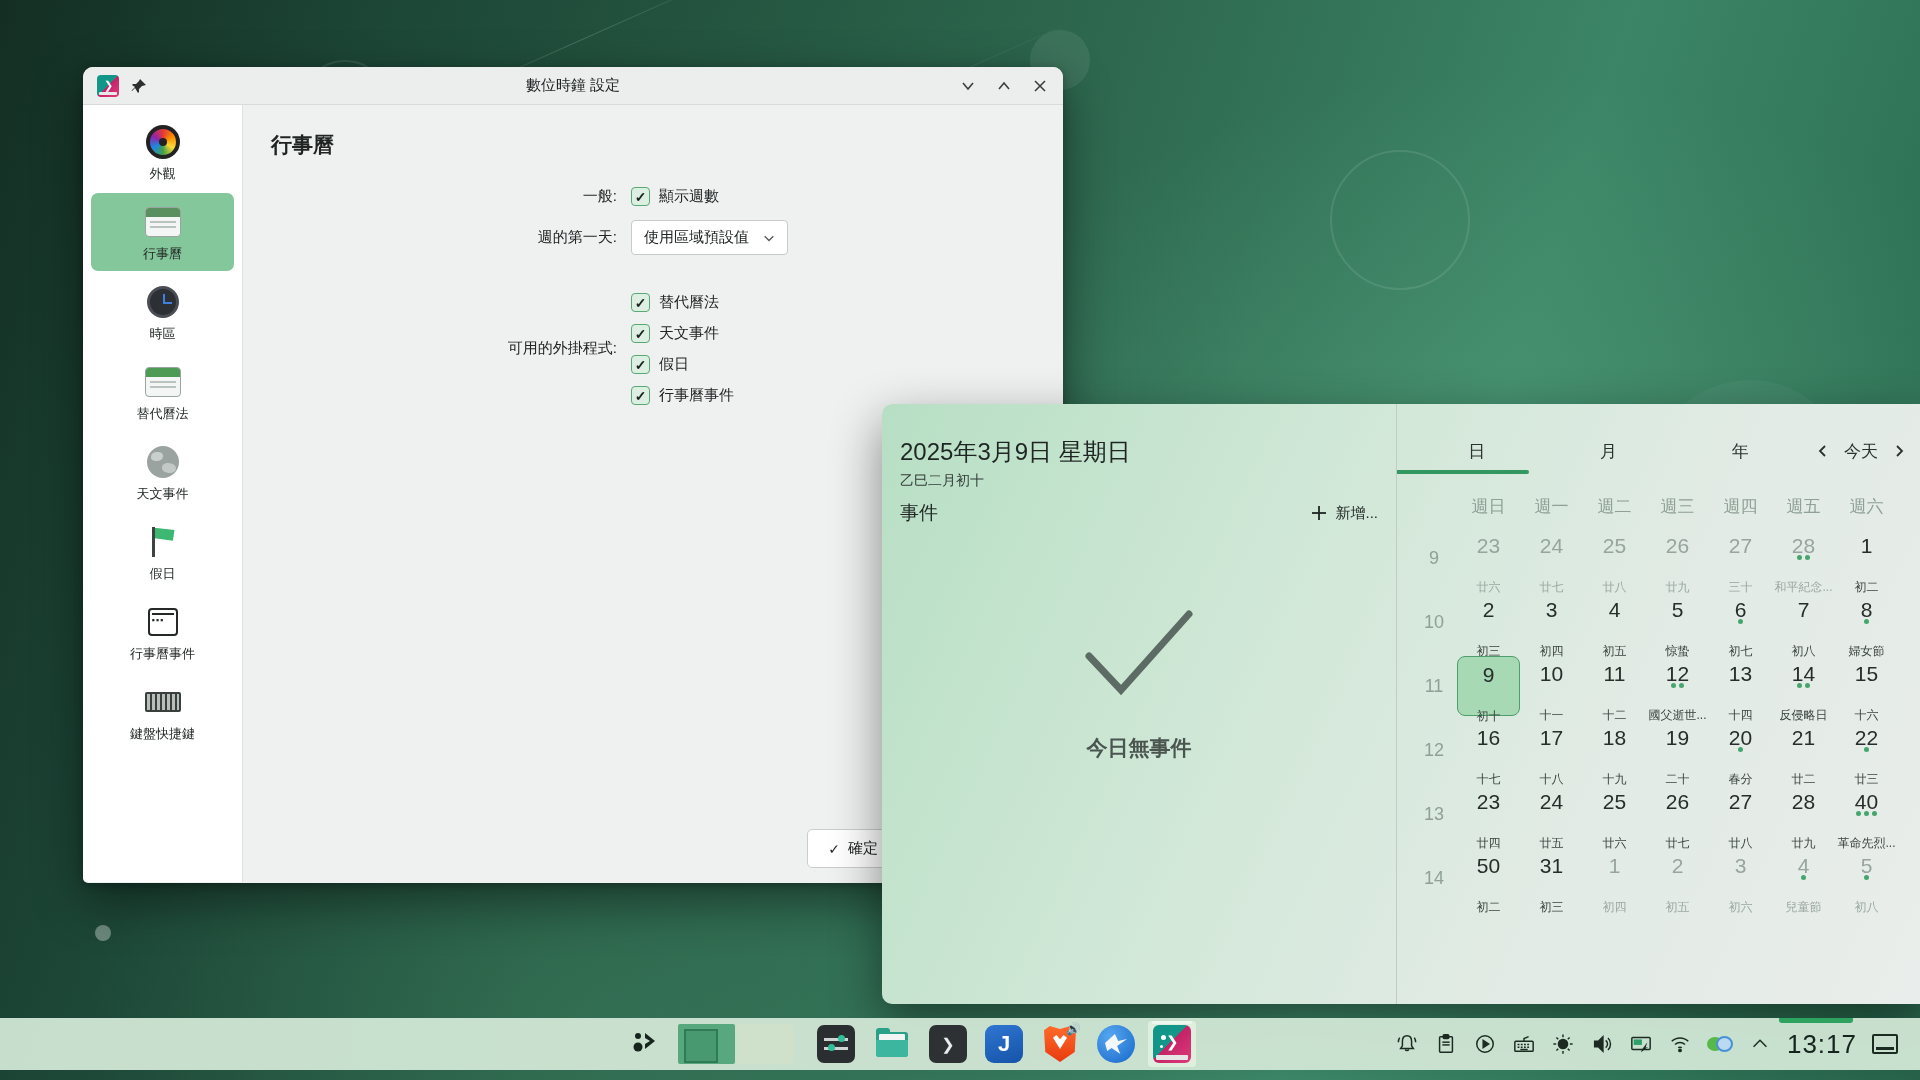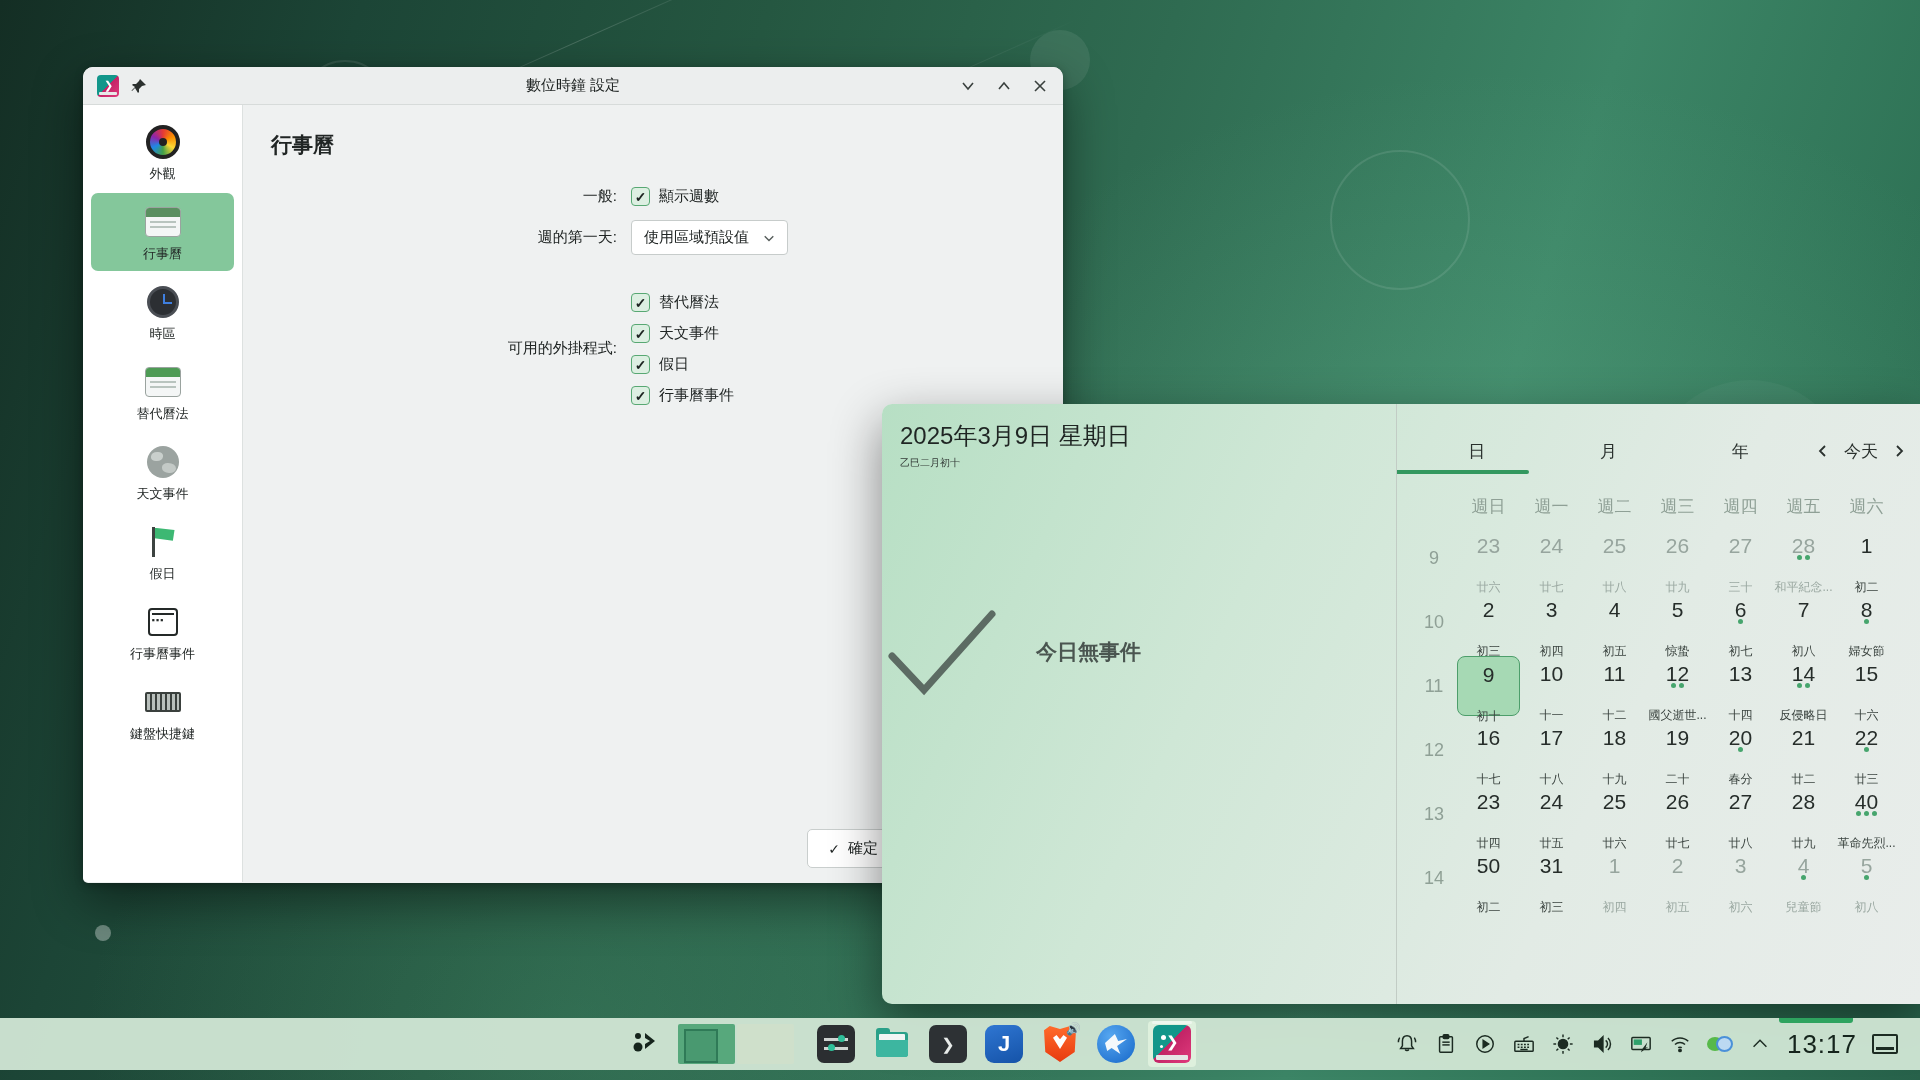--- a/index.html
+++ b/index.html
@@ -87,28 +87,28 @@
   .btn { display:inline-flex; align-items:center; gap:8px; background:#fff; border:1px solid #c9cecd;
     border-radius:5px; padding:9px 20px; font-size:15px; color:#202524; }
   .btn .ck { font-size:14px; }
   .btn.disabled { background:#e7e9e9; color:#9aa09e; border-color:#d3d7d6; width:130px; justify-content:center; }
 
   
   .popup { position:absolute; left:882px; top:404px; width:1038px; height:600px;
     border-radius:10px 0 0 10px; overflow:hidden; display:flex;
     background:linear-gradient(115deg, #b7dfc4 0%, #cfe7d6 34%, #e2ebe5 68%, #e9edeb 100%);
     box-shadow:0 18px 50px rgba(0,0,0,.45); }
-  .events-pane { width:514px; position:relative; padding:16px 18px; }
+  .events-pane { width:514px; position:relative; padding:32px 18px; }
   .events-pane .date-t { font-size:24px; color:#1f2523; }
-  .events-pane .lunar-t { font-size:10px; color:#333a37; margin-top:4px;font-family:Liberation Mono, monospace; }
+  .events-pane .lunar-t { font-size:14px; color:#333a37; margin-top:4px;font-family:Liberation Mono, monospace; }
   .events-head { display:flex; align-items:center; justify-content:space-between; margin-top:10px; padding-bottom:8px; }
   .events-head .ev { font-size:19px; color:#1f2523; }
   .addbtn { display:inline-flex; align-items:center; gap:8px; font-size:15px; color:#1f2523; }
   .addbtn svg { width:16px; height:16px; stroke:#1f2523; stroke-width:1.8; }
-  .noev { position:absolute; left:0; right:0; top:200px; display:flex; flex-direction:row; align-items:center; gap:34px; }
+  .noev { position:absolute; left:0; right:0; top:200px; display:flex; flex-direction:column; align-items:center; gap:34px; }
   .noev svg { width:120px; height:96px; stroke:#5c6b63; stroke-width:7; fill:none; stroke-linecap:round; }
   .noev .txt { font-size:21px; font-weight:bold; color:#4a5550; }
   .pane-div { width:1px; background:#c2ccc5; }
 
   .month-pane { flex:1; position:relative; padding:14px 10px 0 14px; }
   .month-head { display:flex; align-items:flex-start; justify-content:space-between; padding-right:6px; }
   .month-head .mt { font-size:22px; color:#1f2523; }
   .mh-icons { display:flex; align-items:center; gap:10px; }
   .mh-icons .cfg svg { width:22px; height:22px; stroke:#1f2523; stroke-width:2; fill:#1f2523; }
   .pinbtn { width:34px; height:34px; border-radius:7px; background:#aed9ba; border:1px solid #6fae87;
@@ -329,20 +329,30 @@
         </button>
       </div>
     </div>
   </div>
 </div>
 
 <div class="popup">
   <div class="events-pane">
     <div class="date-t">2025年3月9日 星期日</div>
     <div class="lunar-t">乙巳二月初十</div>
+    <div class="events-head">
+      <span class="ev">事件</span>
+      <span class="addbtn">
+        <svg viewBox="0 0 16 16">
+            <line x1="8" y1="1" x2="8" y2="15"></line>
+            <line x1="1" y1="8" x2="15" y2="8"></line>
+          </svg>
+        <span>新增...</span>
+      </span>
+    </div>
     <div class="noev">
       <svg viewBox="0 0 120 96">
           <polyline points="10,52 42,86 110,10"></polyline>
         </svg>
       <div class="txt">今日無事件</div>
     </div>
   </div>
   <div class="pane-div"></div>
   <div class="month-pane">
     <div class="tabs">

